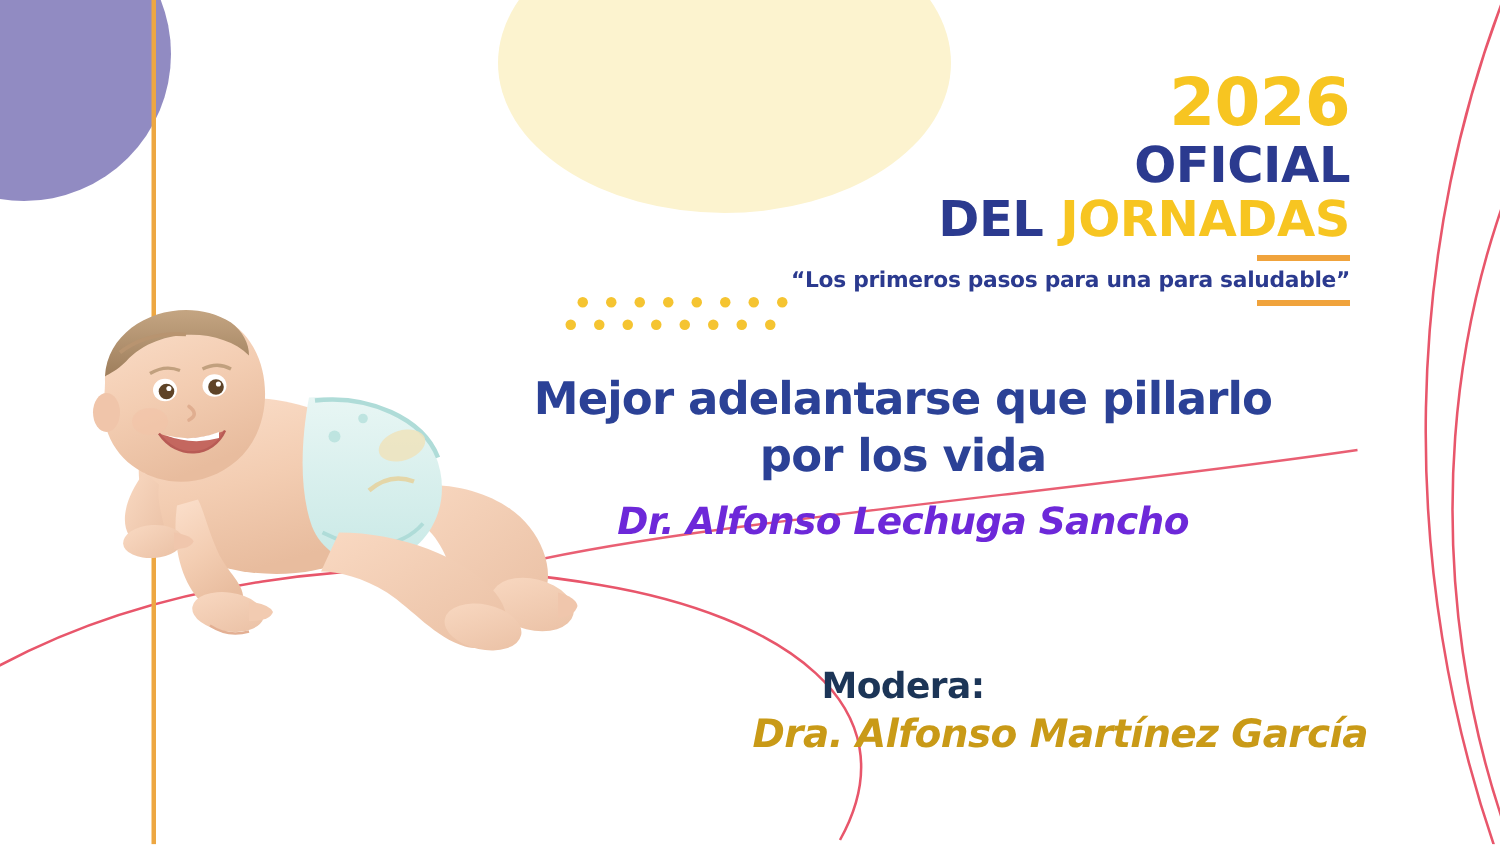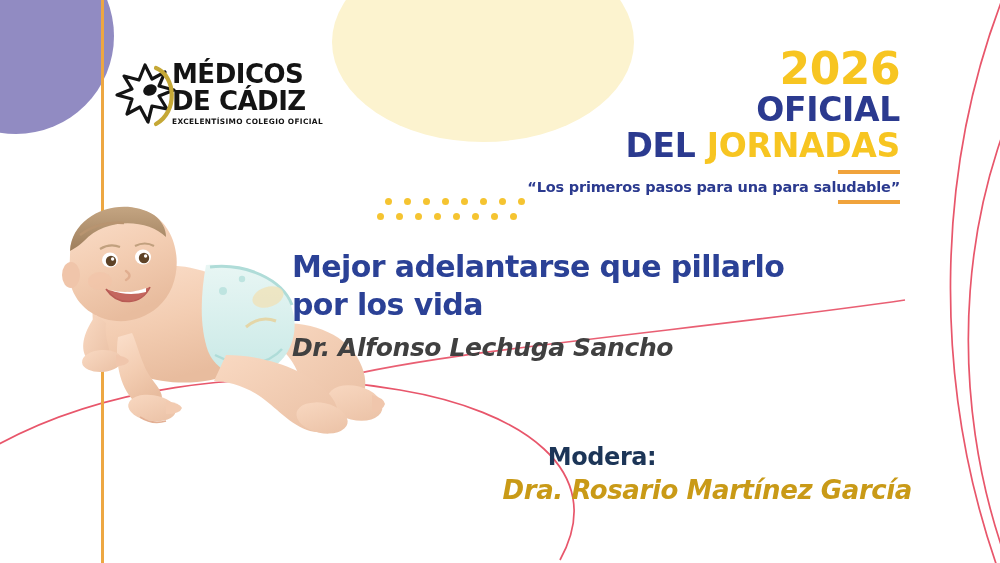--- a/index.html
+++ b/index.html
@@ -158,40 +158,40 @@
     width: 7px; height: 7px;
     border-radius: 50%;
     background: #F5C431;
   }
   
   .talk-title {
     position: absolute;
     right: 88px;
     top: 248px;
     width: 620px;
-    text-align: left;
+    text-align: center;
     font-family: "DejaVu Sans", sans-serif;
     font-weight: 700;
     font-size: 30px;
     line-height: 38px;
     letter-spacing: -0.6px;
     color: #2B4196;
   }
   .speaker {
     position: absolute;
     right: 88px;
     top: 333px;
     width: 620px;
-    text-align: left;
+    text-align: center;
     font-family: "DejaVu Sans", sans-serif;
     font-style: italic;
     font-weight: 700;
     font-size: 25px;
     letter-spacing: -0.4px;
-    color: #404040;
+    color: #6d28d9;
   }
   
   .modera-label {
     position: absolute;
     right: 88px;
     top: 443px;
     width: 620px;
     text-align: center;
     font-family: "DejaVu Sans", sans-serif;
     font-weight: 700;
@@ -225,32 +225,20 @@
 
     <path d="M -20 455 C 90 388 250 364 400 390 C 520 410 610 470 560 560" fill="none" stroke="#E8566B" stroke-width="1.7"></path>
     <path d="M 320 383 C 420 352 700 330 905 300" fill="none" stroke="#E8566B" stroke-width="1.6" opacity="0.95"></path>
 
     <path d="M 1010 -20 C 935 160 930 380 1000 575" fill="none" stroke="#E8566B" stroke-width="1.7"></path>
     <path d="M 1060 20 C 952 180 945 400 1010 570" fill="none" stroke="#E8566B" stroke-width="1.7"></path>
   </svg>
 
   <div class="vline"></div>
 
-  <div class="logo">
-    <svg class="logo-mark" viewBox="0 0 74 74">
-      <path d="M33 5 L40 19 L53 12 L47 26 L62 30 L47 36 L55 49 L40 46 L36 62 L28 47 L15 54 L20 39 L5 35 L20 29 L12 16 L27 20 Z" fill="none" stroke="#141414" stroke-width="3.2" stroke-linejoin="round"></path>
-      <ellipse cx="38" cy="30" rx="7" ry="5.5" fill="#141414" transform="rotate(-25 38 30)"></ellipse>
-      <path d="M44 8 C 64 16 66 52 44 64" fill="none" stroke="#C5A836" stroke-width="4.2" stroke-linecap="round"></path>
-    </svg>
-    <div class="logo-text">
-      <div class="logo-line1">MÉDICOS</div>
-      <div class="logo-line2">DE CÁDIZ</div>
-      <div class="logo-sub">EXCELENTÍSIMO COLEGIO OFICIAL</div>
-    </div>
-  </div>
 
   <div class="baby-wrap">
     <svg viewBox="0 0 400 310" width="400" height="310">
       <defs>
         <linearGradient id="skin" x1="0" y1="0" x2="0.4" y2="1">
           <stop offset="0%" stop-color="#FBDFCB"></stop>
           <stop offset="55%" stop-color="#F3CDB2"></stop>
           <stop offset="100%" stop-color="#E8BC9E"></stop>
         </linearGradient>
         <linearGradient id="skin2" x1="0" y1="0" x2="1" y2="1">
@@ -349,15 +337,15 @@
     <span class="dot" style="left:133px;top:15px;"></span>
   </div>
 
   <div class="talk-title">
     <div>Mejor adelantarse que pillarlo</div>
     <div>por los vida</div>
   </div>
   <div class="speaker">Dr. Alfonso Lechuga Sancho</div>
 
   <div class="modera-label">Modera:</div>
-  <div class="modera-name">Dra. Rosario Martínez García</div>
+  <div class="modera-name">Dra. Alfonso Martínez García</div>
 
 </div>
 
 </body></html>

